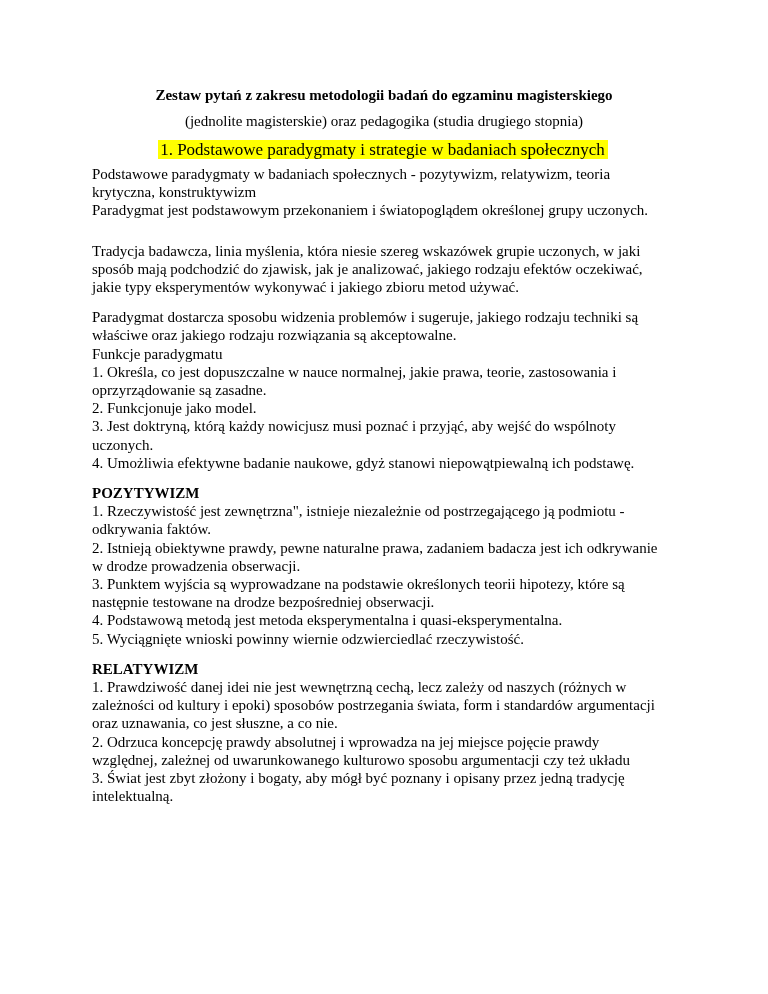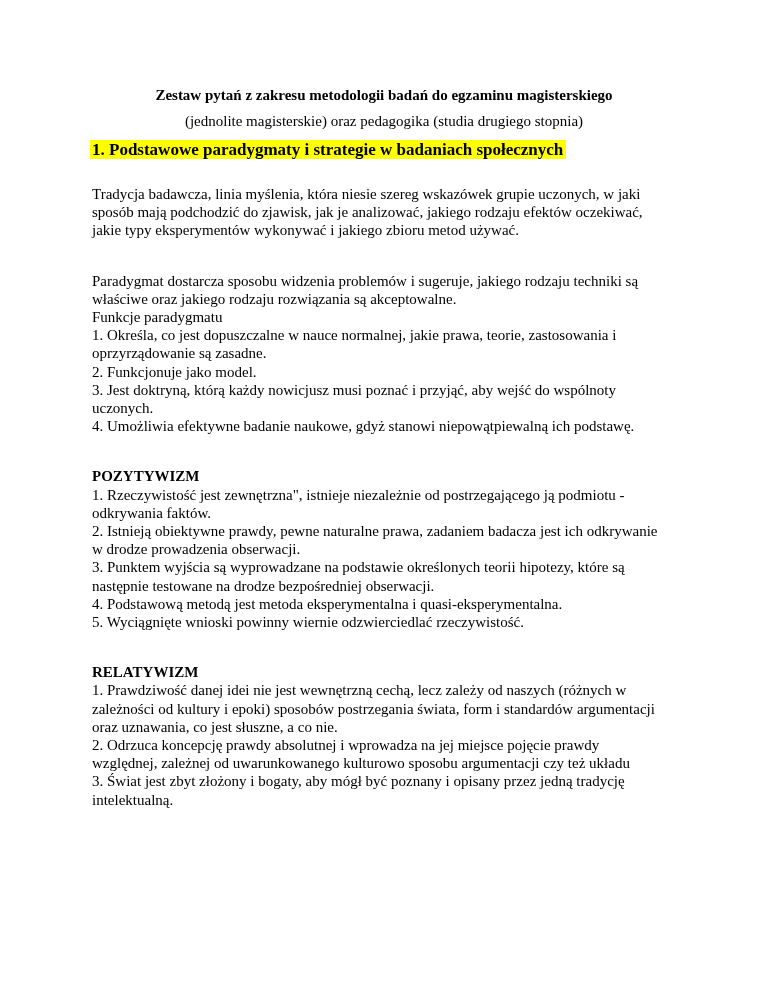--- a/index.html
+++ b/index.html
@@ -28,33 +28,34 @@
   }
   .doc-header .title-bold {
     font-weight: bold;
   }
   .content {
     padding: 0 92px;
   }
   .section-heading {
     margin: 2px 0 2px 0;
     font-size: 17px;
-    font-weight: bold;
+    font-weight: normal;
     line-height: 27px;
+    text-align: center;
   }
   .section-heading .hl {
     padding: 0 3px 0 2px;
     margin-left: -2px;
   }
   .blocks {
     font-size: 15px;
     line-height: 18.2px;
   }
   .block + .block {
-    margin-top: 32px;
+    margin-top: 12px;
   }
   .block.block-1 {
     margin-top: 22px;
   }
   .block-heading {
     font-weight: bold;
   }
   .line {
     white-space: nowrap;
   }
@@ -67,20 +68,25 @@
   <div class="doc-header">
     <div class="title-bold">Zestaw pytań z zakresu metodologii badań do egzaminu magisterskiego</div>
     <div>(jednolite magisterskie) oraz pedagogika (studia drugiego stopnia)</div>
   </div>
 
   <div class="content">
     <div class="section-heading">
       <span class="hl" style="background: rgb(255, 255, 0);">1. Podstawowe paradygmaty i strategie w badaniach społecznych</span>
     </div>
     <div class="blocks">
+        <div class="block block-0">
+          <div class="line">Podstawowe paradygmaty w badaniach społecznych - pozytywizm, relatywizm, teoria</div>
+          <div class="line">krytyczna, konstruktywizm</div>
+          <div class="line">Paradygmat jest podstawowym przekonaniem i światopoglądem określonej grupy uczonych.</div>
+        </div>
         <div class="block block-1">
           <div class="line">Tradycja badawcza, linia myślenia, która niesie szereg wskazówek grupie uczonych, w jaki</div>
           <div class="line">sposób mają podchodzić do zjawisk, jak je analizować, jakiego rodzaju efektów oczekiwać,</div>
           <div class="line">jakie typy eksperymentów wykonywać i jakiego zbioru metod używać.</div>
         </div>
         <div class="block block-2">
           <div class="line">Paradygmat dostarcza sposobu widzenia problemów i sugeruje, jakiego rodzaju techniki są</div>
           <div class="line">właściwe oraz jakiego rodzaju rozwiązania są akceptowalne.</div>
           <div class="line">Funkcje paradygmatu</div>
           <div class="line">1. Określa, co jest dopuszczalne w nauce normalnej, jakie prawa, teorie, zastosowania i</div>

